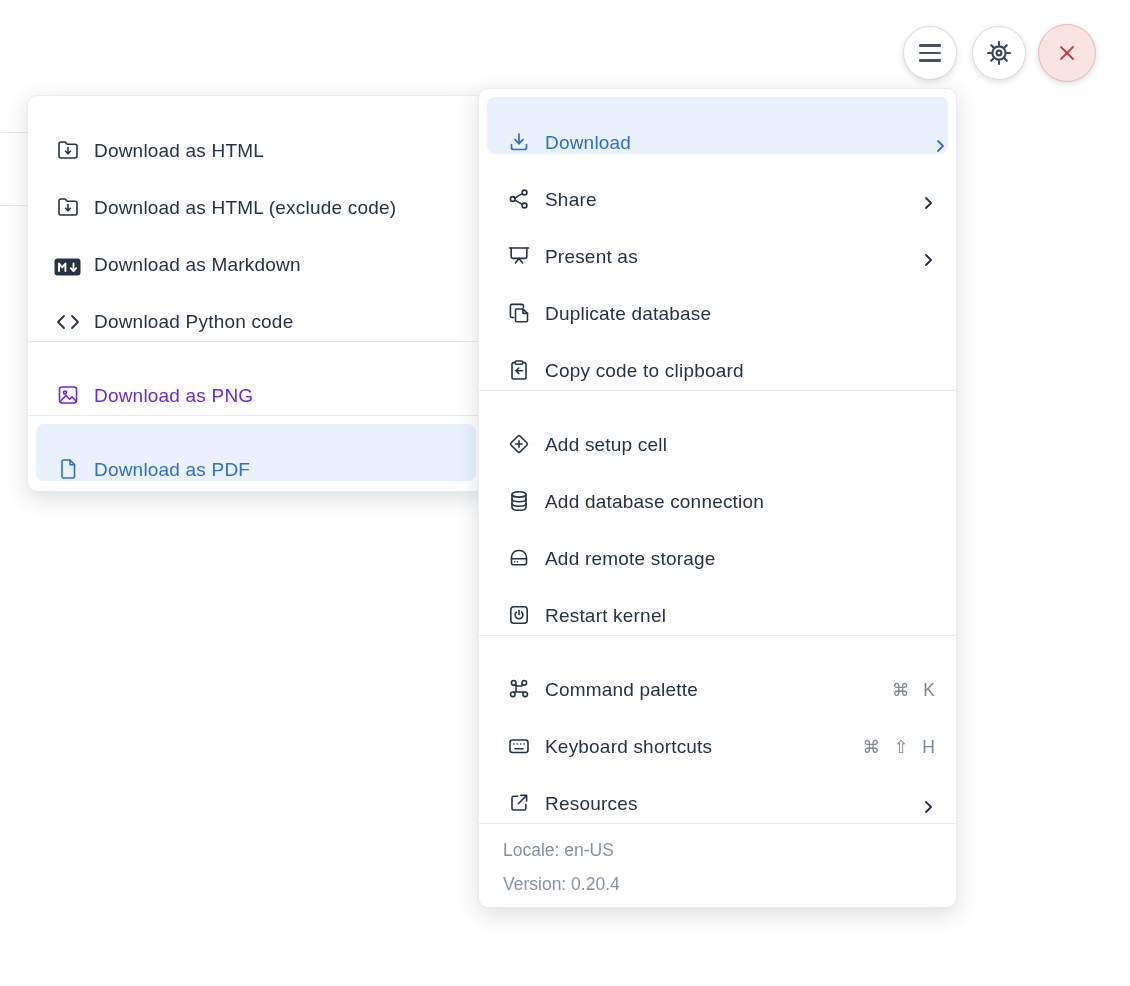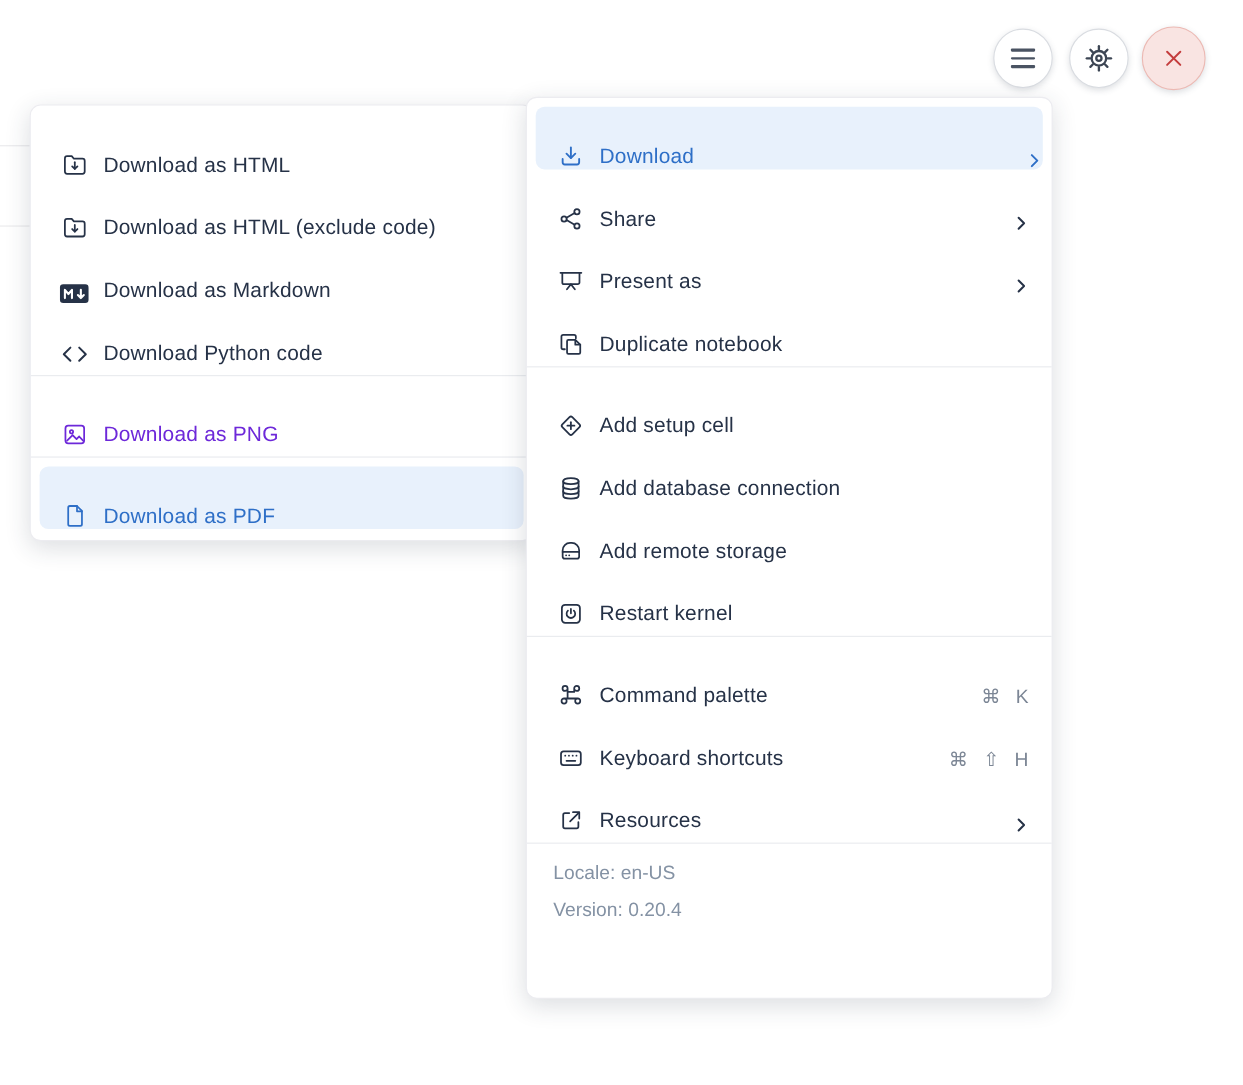--- a/index.html
+++ b/index.html
@@ -212,23 +212,34 @@
     </div>
 
     <div class="mi">
       <span class="ic">
         <svg width="24" height="24" viewBox="0 0 24 24" fill="none" stroke-width="1.6" stroke-linecap="round" stroke-linejoin="round">
           <path d="M6.5 16.5H5A1.6 1.6 0 0 1 3.4 14.9V5A1.6 1.6 0 0 1 5 3.4h9.9A1.6 1.6 0 0 1 16.5 5v1.5"></path>
           <path d="M8.5 9.2A1.2 1.2 0 0 1 9.7 8H16l4.5 4.4v7.1a1.2 1.2 0 0 1-1.2 1.2H9.7a1.2 1.2 0 0 1-1.2-1.2V9.2z"></path>
           <polyline points="16,8 16,12.4 20.5,12.4"></polyline>
         </svg>
       </span>
-      <span class="lbl">Duplicate notebook</span>
-    </div>
-
+      <span class="lbl">Duplicate database</span>
+    </div>
+
+    <div class="mi">
+      <span class="ic">
+        <svg width="24" height="24" viewBox="0 0 24 24" fill="none" stroke-width="1.6" stroke-linecap="round" stroke-linejoin="round">
+          <path d="M8.3 4.6H6.7A1.7 1.7 0 0 0 5 6.3v13a1.7 1.7 0 0 0 1.7 1.7h10.6a1.7 1.7 0 0 0 1.7-1.7v-13a1.7 1.7 0 0 0-1.7-1.7h-1.6"></path>
+          <rect x="8.3" y="3" width="7.4" height="3.2" rx="1"></rect>
+          <line x1="15.5" y1="12.8" x2="9" y2="12.8"></line>
+            <polyline points="11.8,10 9,12.8 11.8,15.6"></polyline>
+        </svg>
+      </span>
+      <span class="lbl">Copy code to clipboard</span>
+    </div>
 
     <div class="divider"></div>
 
     <div class="mi">
       <span class="ic">
         <svg width="24" height="24" viewBox="0 0 24 24" fill="none" stroke-width="1.6" stroke-linecap="round" stroke-linejoin="round">
           <rect x="5.6" y="5.6" width="12.8" height="12.8" rx="1.8" transform="rotate(45 12 12)"></rect>
           <line x1="12" y1="8.8" x2="12" y2="15.2"></line>
             <line x1="8.8" y1="12" x2="15.2" y2="12"></line>
         </svg>

